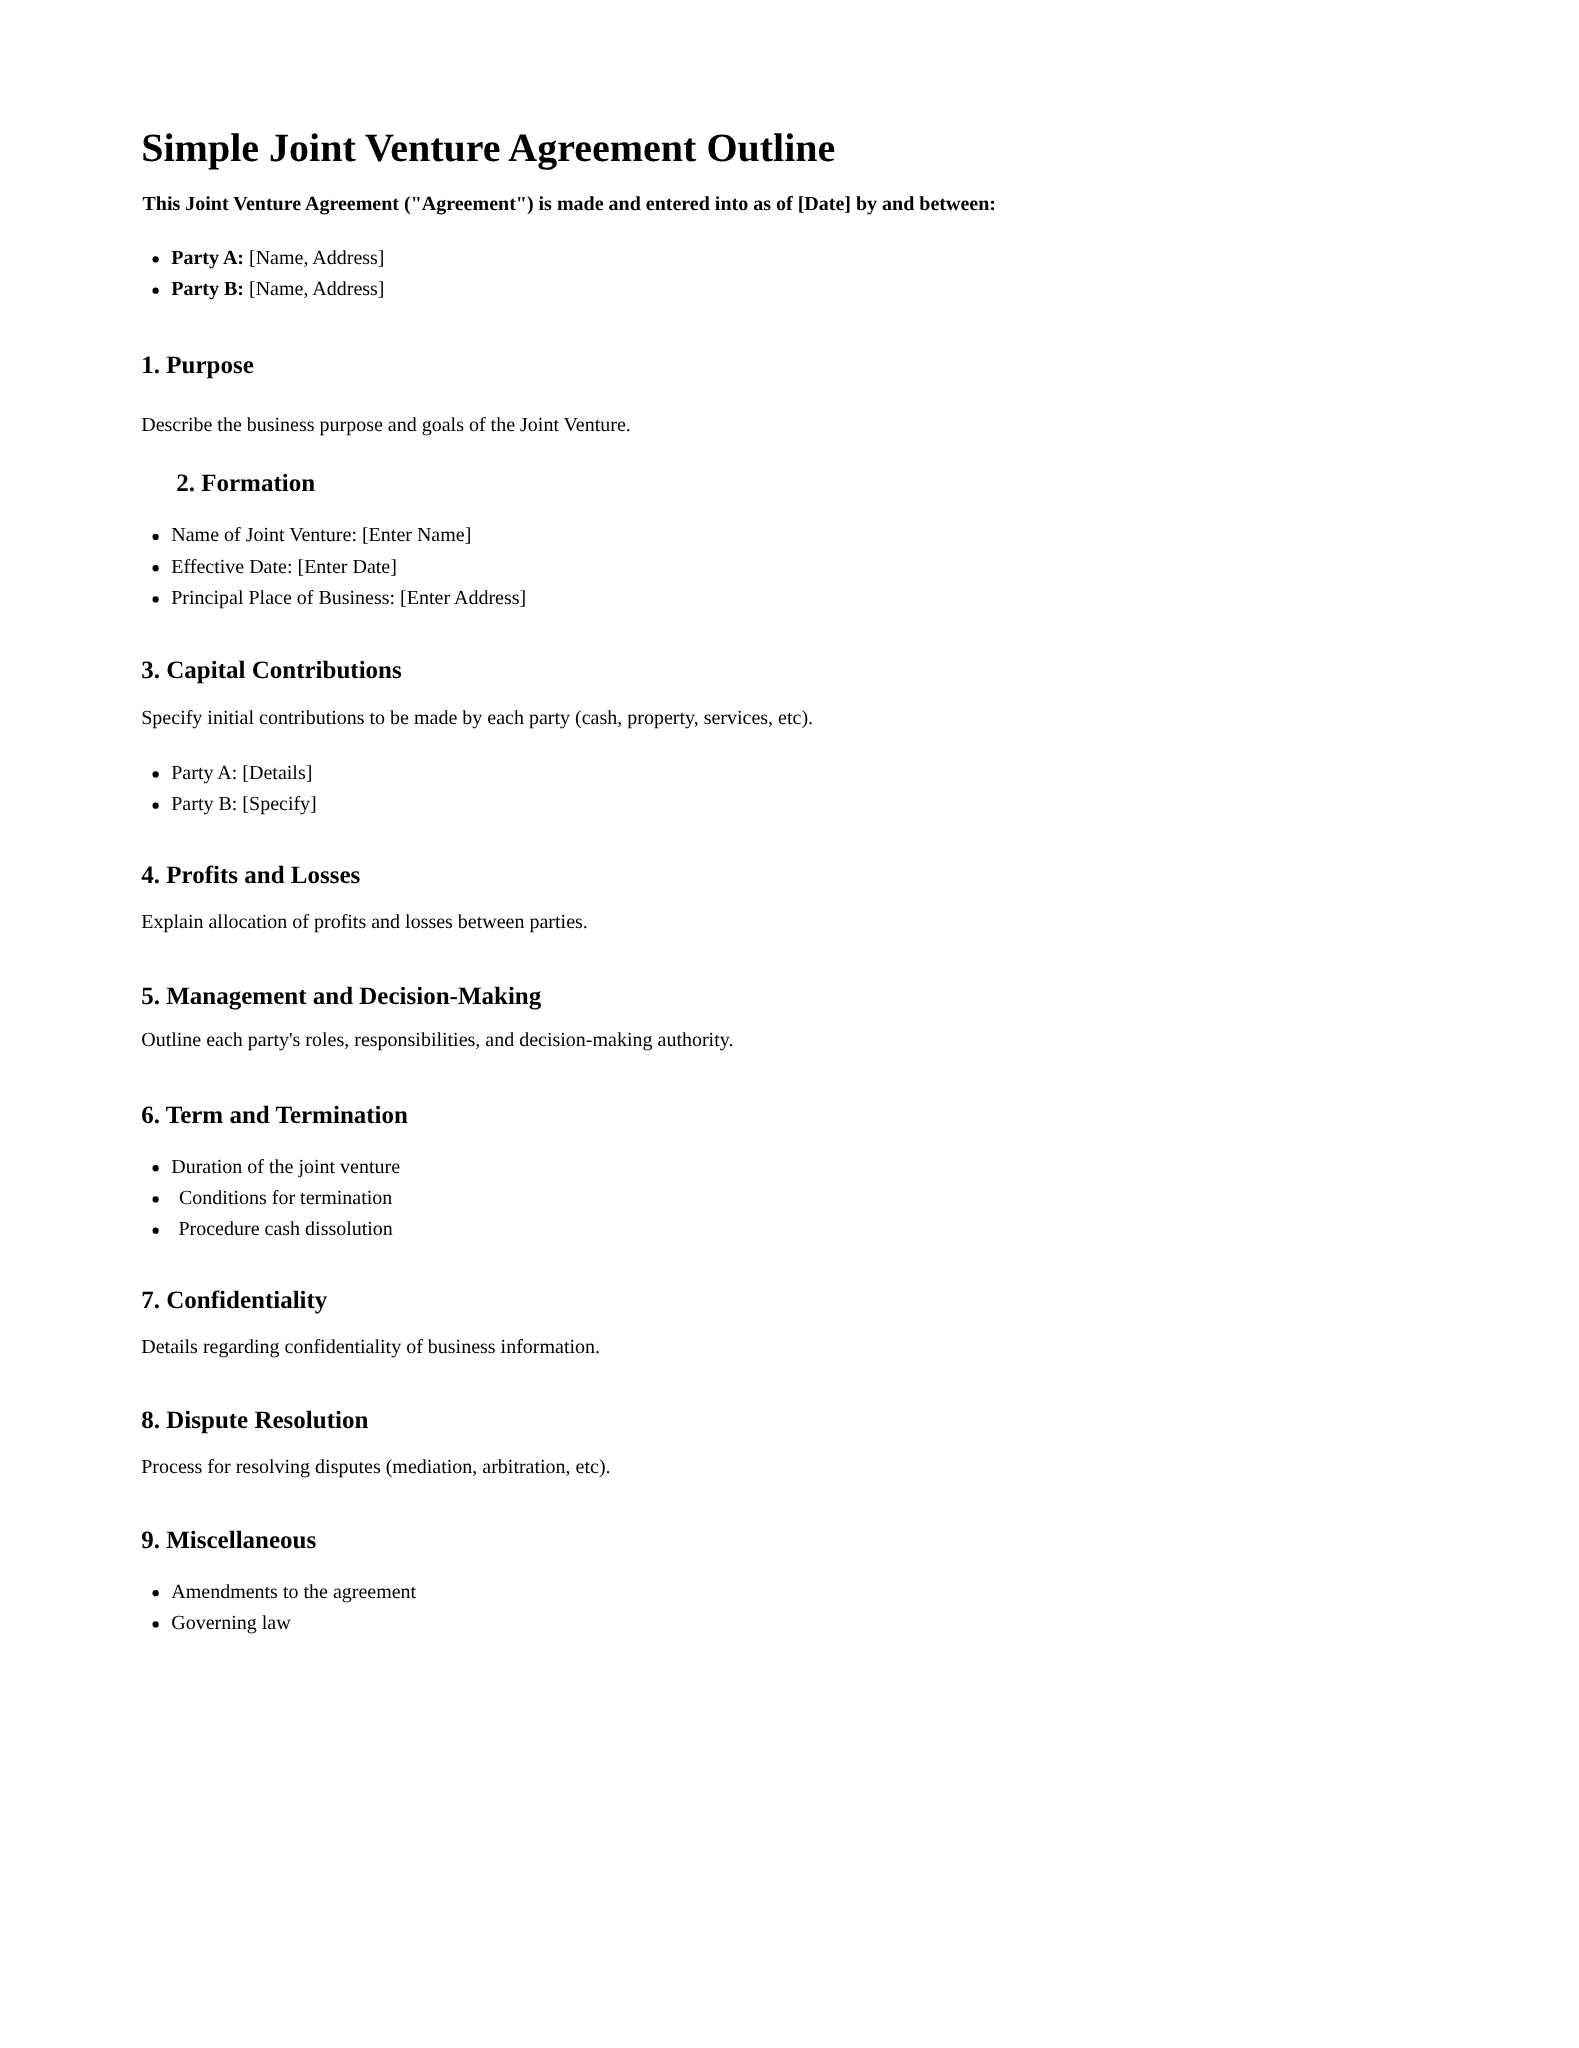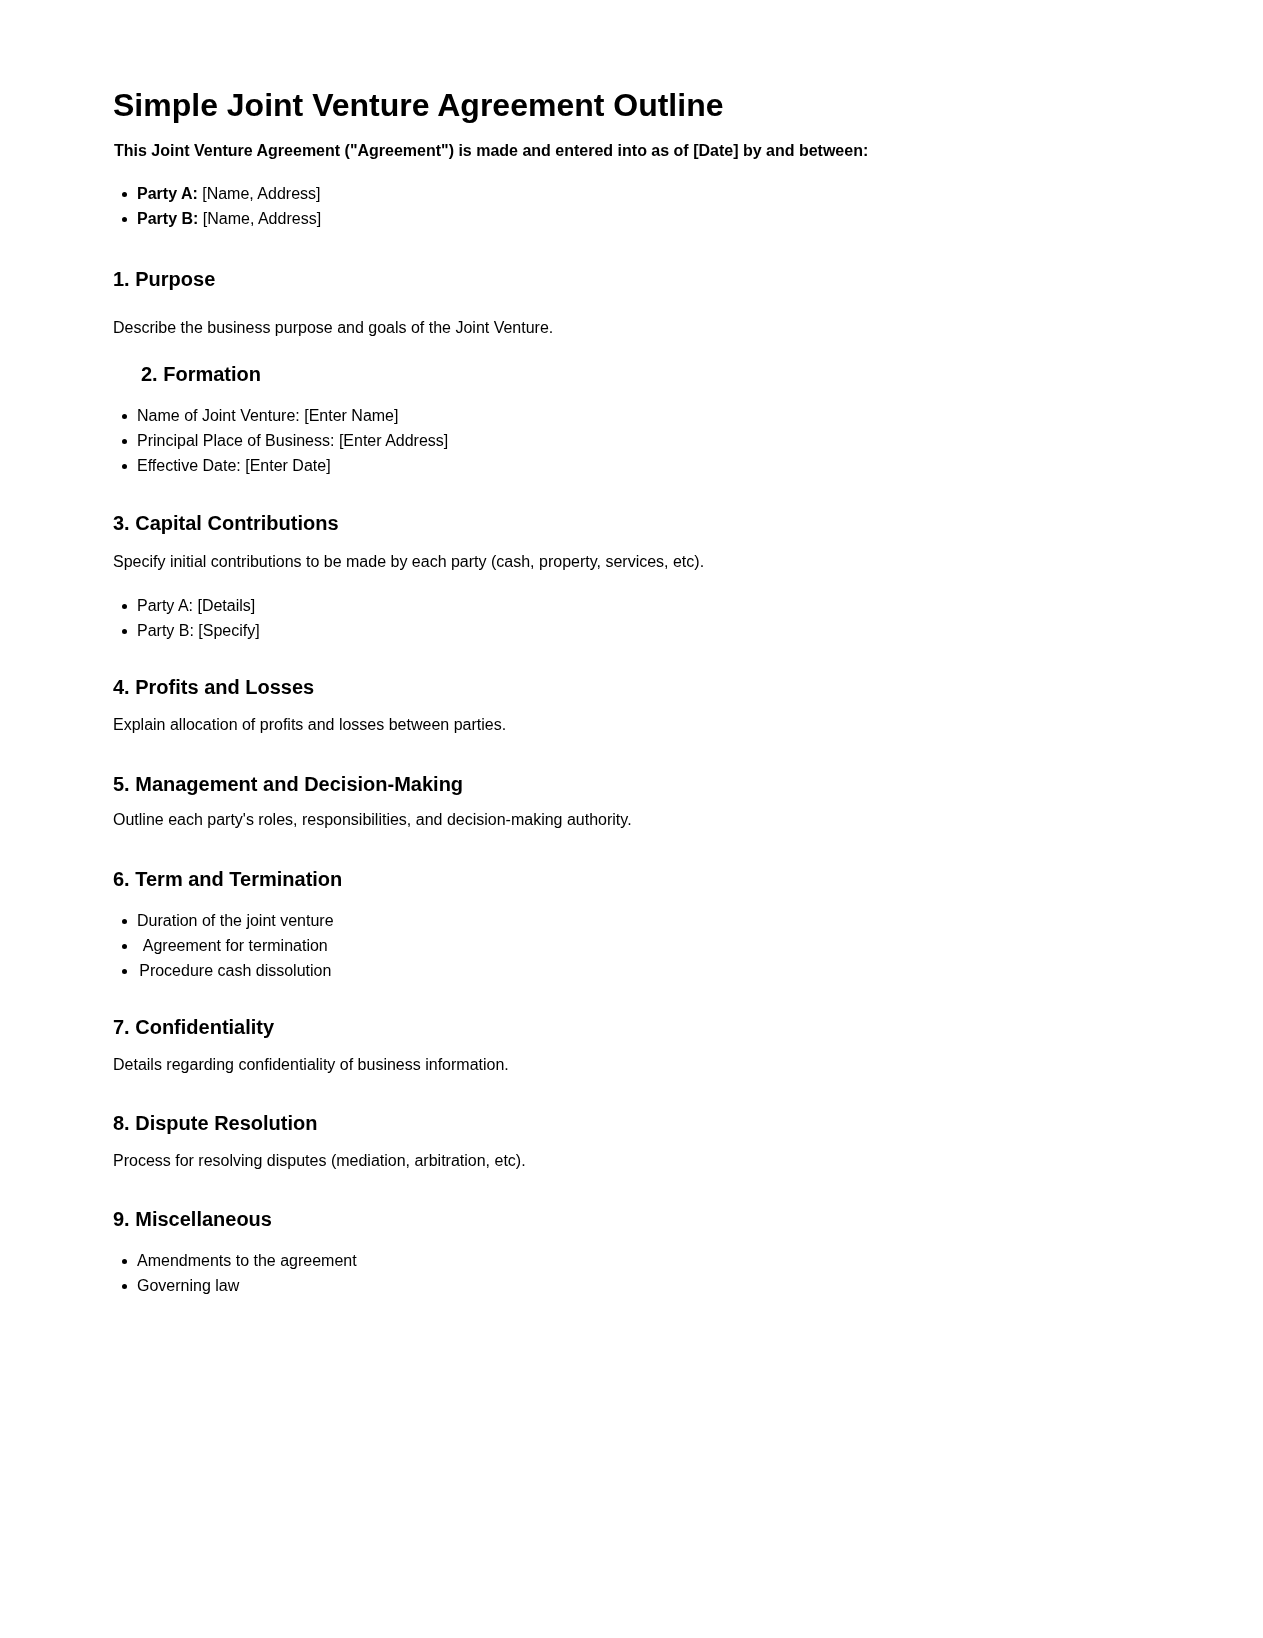--- a/index.html
+++ b/index.html
@@ -1,22 +1,23 @@
 <!DOCTYPE html>
 <html><head>
   <meta charset="utf-8">
   <style>
     html, body { margin: 0; padding: 0; background: #ffffff; }
     body {
       width: 1263px; height: 1638px; overflow: hidden;
       font-family: "Liberation Sans", sans-serif; color: #000;
     }
     .viewport {
-      position: absolute; left: 0; top: 5px; width: 1263px; height: 1298px;
+      position: absolute; left: 0; top: 18px; width: 1263px; height: 1298px;
       overflow: hidden;
+      font-family: Liberation Serif, serif;
     }
     .doc {
       position: absolute; left: 113px; top: 0; width: 1000px;
     }
     h1 {
       font-size: 32px; font-weight: bold; margin: 0;
       position: absolute; top: 82px; left: 0; white-space: nowrap;
       letter-spacing: 0px;
     }
     .intro {
@@ -56,41 +57,41 @@
       <li><b>Party A:</b><span> [Name, Address]</span></li>
       <li><b>Party B:</b><span> [Name, Address]</span></li>
     </ul>
 
     <h2 style="top:263px;">1. Purpose</h2>
     <p class="body" style="top:314px;">Describe the business purpose and goals of the Joint Venture.</p>
 
     <h2 style="top:358px;margin-left:28px;">2. Formation</h2>
     <ul style="top:398px;">
       <li>Name of Joint Venture: [Enter Name]</li>
+      <li>Effective Date: [Enter Date]</li>
       <li>Principal Place of Business: [Enter Address]</li>
-      <li>Effective Date: [Enter Date]</li>
     </ul>
 
     <h2 style="top:507px;">3. Capital Contributions</h2>
     <p class="body" style="top:548px;">Specify initial contributions to be made by each party (cash, property, services, etc).</p>
     <ul style="top:588px;">
       <li>Party A: [Details]</li>
       <li>Party B: [Specify]</li>
     </ul>
 
     <h2 style="top:671px;">4. Profits and Losses</h2>
     <p class="body" style="top:711px;">Explain allocation of profits and losses between parties.</p>
 
     <h2 style="top:768px;">5. Management and Decision-Making</h2>
     <p class="body" style="top:806px;">Outline each party's roles, responsibilities, and decision-making authority.</p>
 
     <h2 style="top:863px;">6. Term and Termination</h2>
     <ul style="top:903px;text-align:center;">
       <li>Duration of the joint venture</li>
-      <li>Agreement for termination</li>
+      <li>Conditions for termination</li>
       <li>Procedure cash dissolution</li>
     </ul>
 
     <h2 style="top:1011px;">7. Confidentiality</h2>
     <p class="body" style="top:1051px;">Details regarding confidentiality of business information.</p>
 
     <h2 style="top:1107px;">8. Dispute Resolution</h2>
     <p class="body" style="top:1147px;">Process for resolving disputes (mediation, arbitration, etc).</p>
 
     <h2 style="top:1203px;">9. Miscellaneous</h2>

